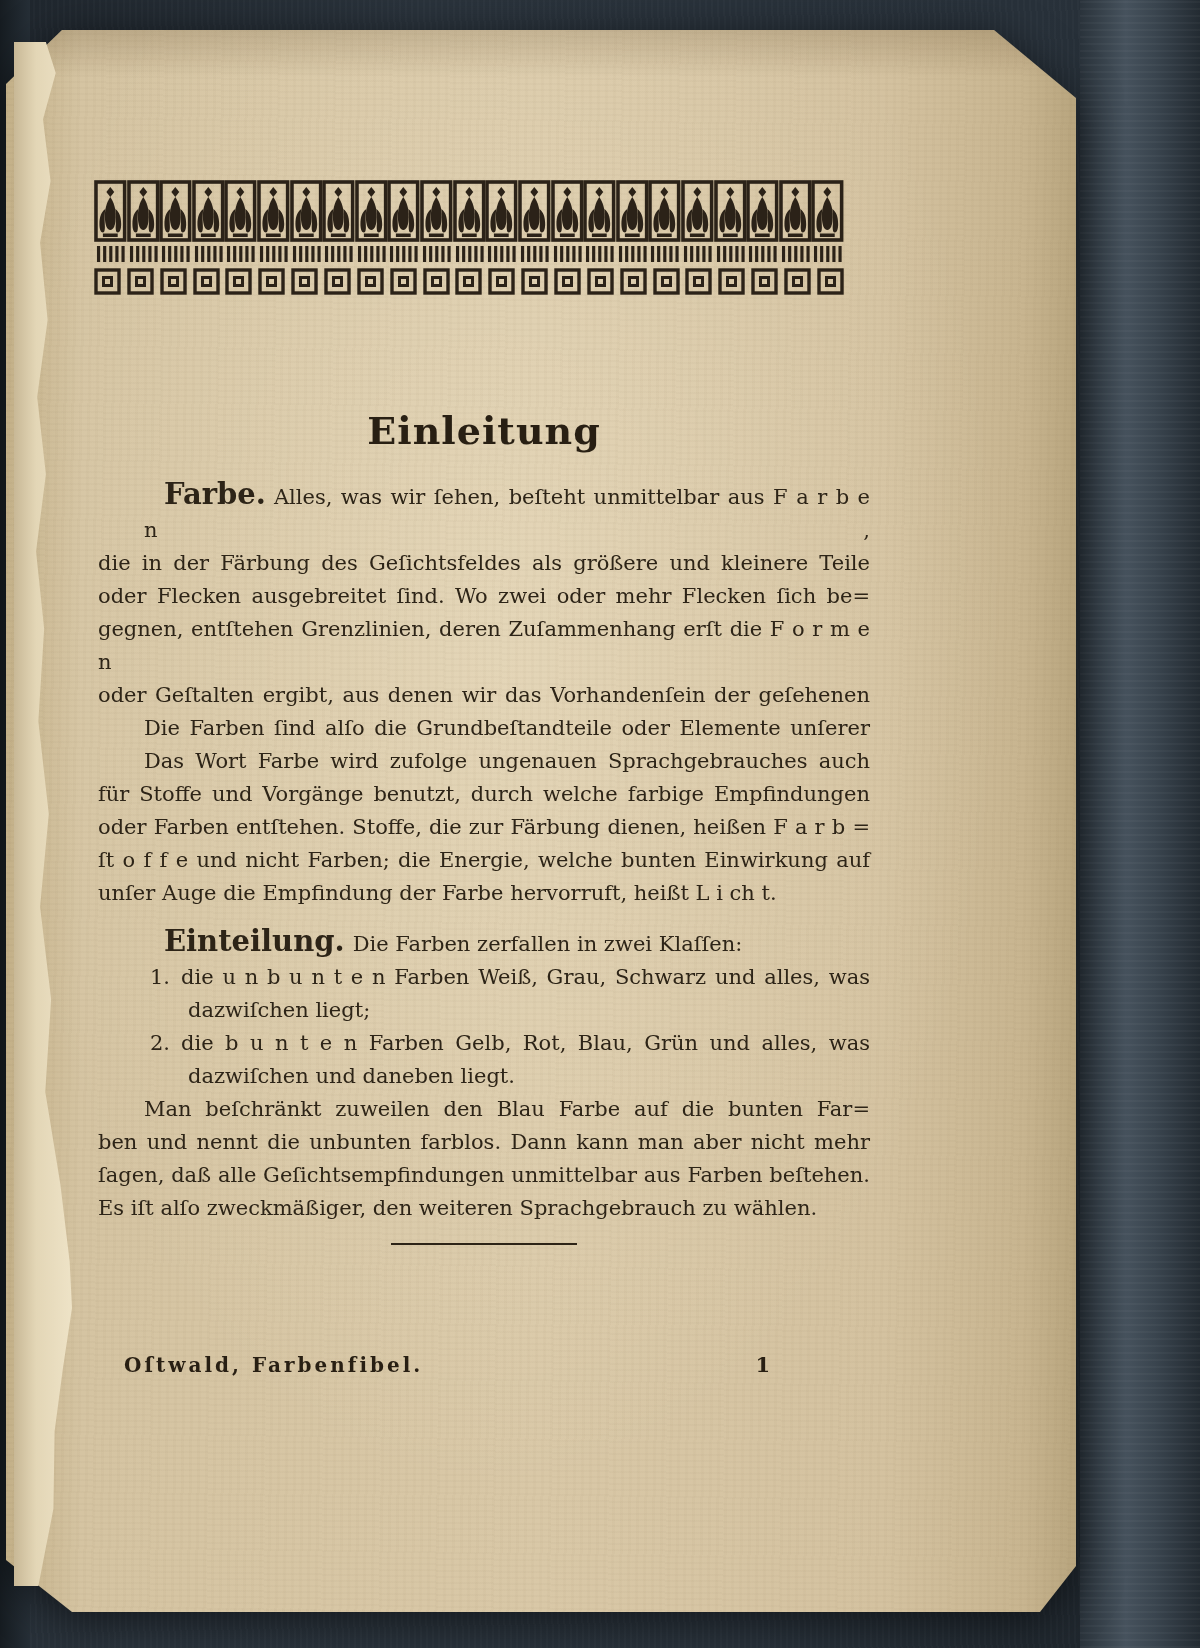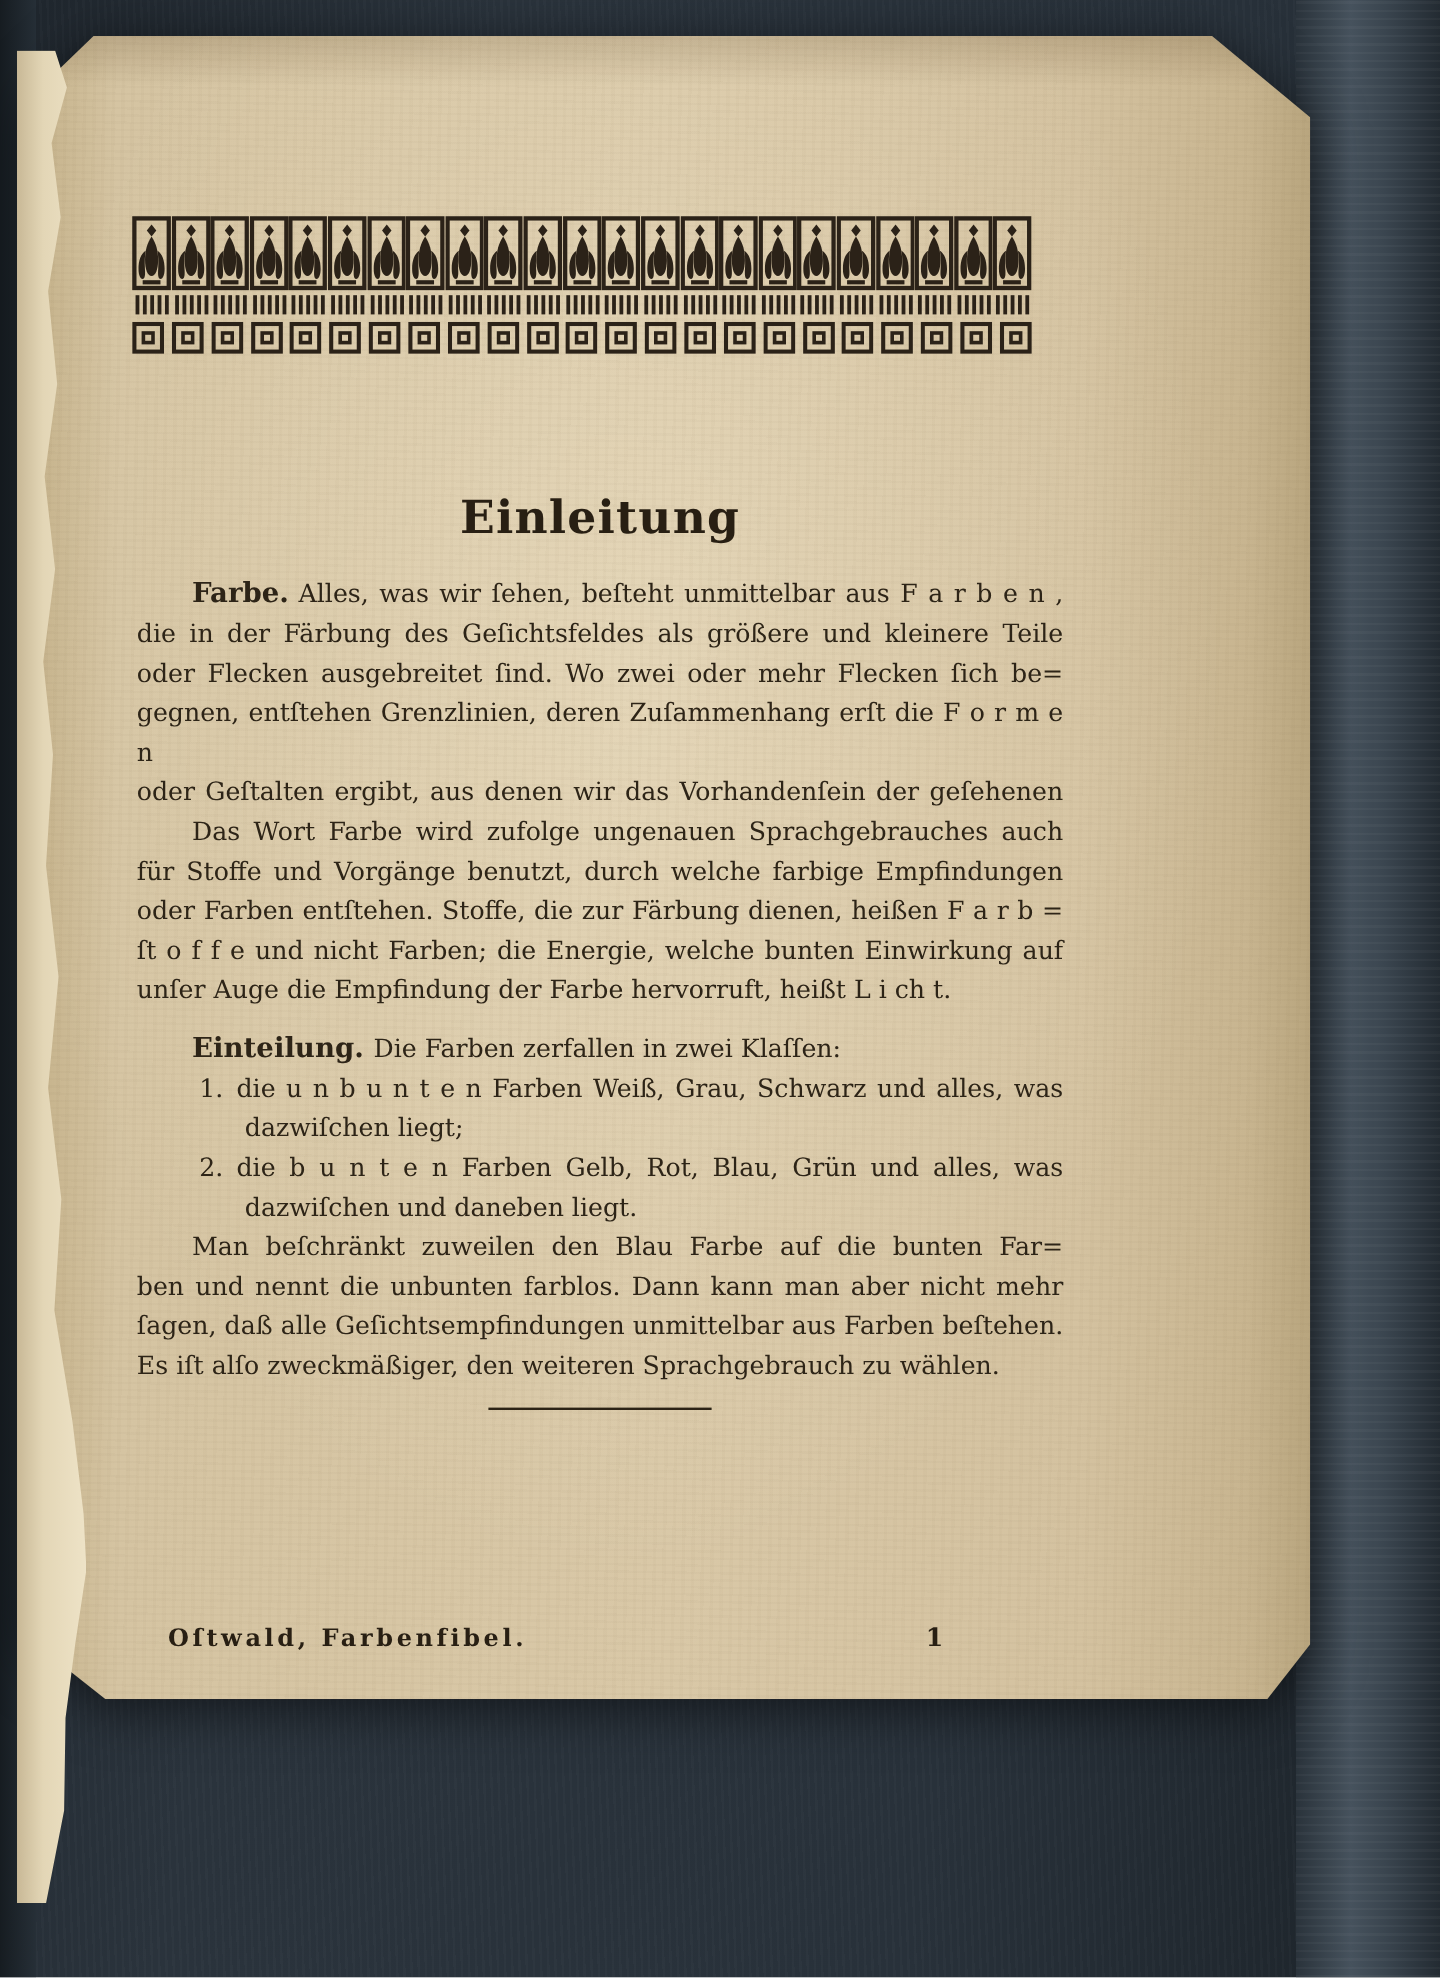--- a/index.html
+++ b/index.html
@@ -17,21 +17,21 @@
     background:
       repeating-linear-gradient(0deg, rgba(255,255,255,0.03) 0 2px, transparent 2px 7px),
       linear-gradient(to right,#2a333b 0%, #46525d 38%, #3a454f 62%, #232b32 100%);
   }
   .cover-left{
     position:absolute;left:0;top:0;width:30px;height:100%;
     background:linear-gradient(to right,#161c21,#262f37);
   }
   .page-wrap{position:absolute;inset:0;filter:drop-shadow(0 8px 22px rgba(0,0,0,0.55));}
   .page{
-    position:absolute;left:22px;top:30px;width:1070px;height:1386px;
+    position:absolute;left:6px;top:30px;width:1070px;height:1582px;
     background:
       repeating-linear-gradient(91deg, rgba(112,86,48,0.028) 0 3px, transparent 3px 8px),
       repeating-linear-gradient(1deg, rgba(70,52,28,0.022) 0 2px, transparent 2px 6px),
       radial-gradient(ellipse at 46% 38%, rgba(255,247,224,0.30), rgba(255,247,224,0) 62%),
       linear-gradient(to bottom, rgba(95,72,40,0.22), rgba(95,72,40,0) 3%),
       linear-gradient(to right,#c3b088 0%, #d5c4a2 7%, #d9c8a7 50%, #d4c2a0 82%, #c8b590 95%, #b8a57e 100%);
     clip-path:polygon(
       56px 0,
       calc(100% - 82px) 0,
       100% 68px,
@@ -64,21 +64,21 @@
   .text-col{
     position:absolute;left:92px;top:378px;width:772px;
     color:#2d2417;font-size:21px;
   }
   .title{
     text-align:center;font-size:38px;line-height:46px;font-weight:bold;
     letter-spacing:1px;margin:0 0 24px 0;color:#281f13;
   }
   .line{line-height:33px;text-align:justify;text-align-last:justify;}
   .line.endline{text-align-last:left;}
-  .lead{font-weight:bold;font-size:23px;padding-right:8px;}
+  .lead{font-weight:bold;font-size:29px;padding-right:8px;margin-left:20px;}
   .marker{padding-right:11px;}
   .block.space-before{margin-top:15px;}
   .separator{
     width:186px;height:2px;background:#2c2316;margin:18px auto 0 auto;
   }
   .footer{
     position:absolute;left:92px;top:1322px;width:772px;
     display:flex;justify-content:space-between;align-items:baseline;
   }
   .footer-sig{font-weight:bold;font-size:20px;letter-spacing:3px;padding-left:26px;color:#281f13;}
@@ -588,20 +588,21 @@
         <h1 class="title">Einleitung</h1>
         <div>
             <div class="block">
               <div class="line" style="padding-left: 46px;"><span class="lead">Farbe.</span>Alles, was wir ſehen, beſteht unmittelbar aus F a r b e n ,</div>
               <div class="line">die in der Färbung des Geſichtsfeldes als größere und kleinere Teile</div>
               <div class="line">oder Flecken ausgebreitet ſind. Wo zwei oder mehr Flecken ſich be=</div>
               <div class="line">gegnen, entſtehen Grenzlinien, deren Zuſammenhang erſt die F o r m e n</div>
               <div class="line">oder Geſtalten ergibt, aus denen wir das Vorhandenſein der geſehenen</div>
             </div>
             <div class="block">
+              <div class="line" style="padding-left: 46px;">Die Farben ſind alſo die Grundbeſtandteile oder Elemente unſerer</div>
             </div>
             <div class="block">
               <div class="line" style="padding-left: 46px;">Das Wort Farbe wird zufolge ungenauen Sprachgebrauches auch</div>
               <div class="line">für Stoffe und Vorgänge benutzt, durch welche farbige Empfindungen</div>
               <div class="line">oder Farben entſtehen. Stoffe, die zur Färbung dienen, heißen F a r b =</div>
               <div class="line">ſt o f f e und nicht Farben; die Energie, welche bunten Einwirkung auf</div>
               <div class="line endline">unſer Auge die Empfindung der Farbe hervorruft, heißt L i ch t.</div>
             </div>
             <div class="block space-before">
               <div class="line endline" style="padding-left: 46px;"><span class="lead">Einteilung.</span>Die Farben zerfallen in zwei Klaſſen:</div>

